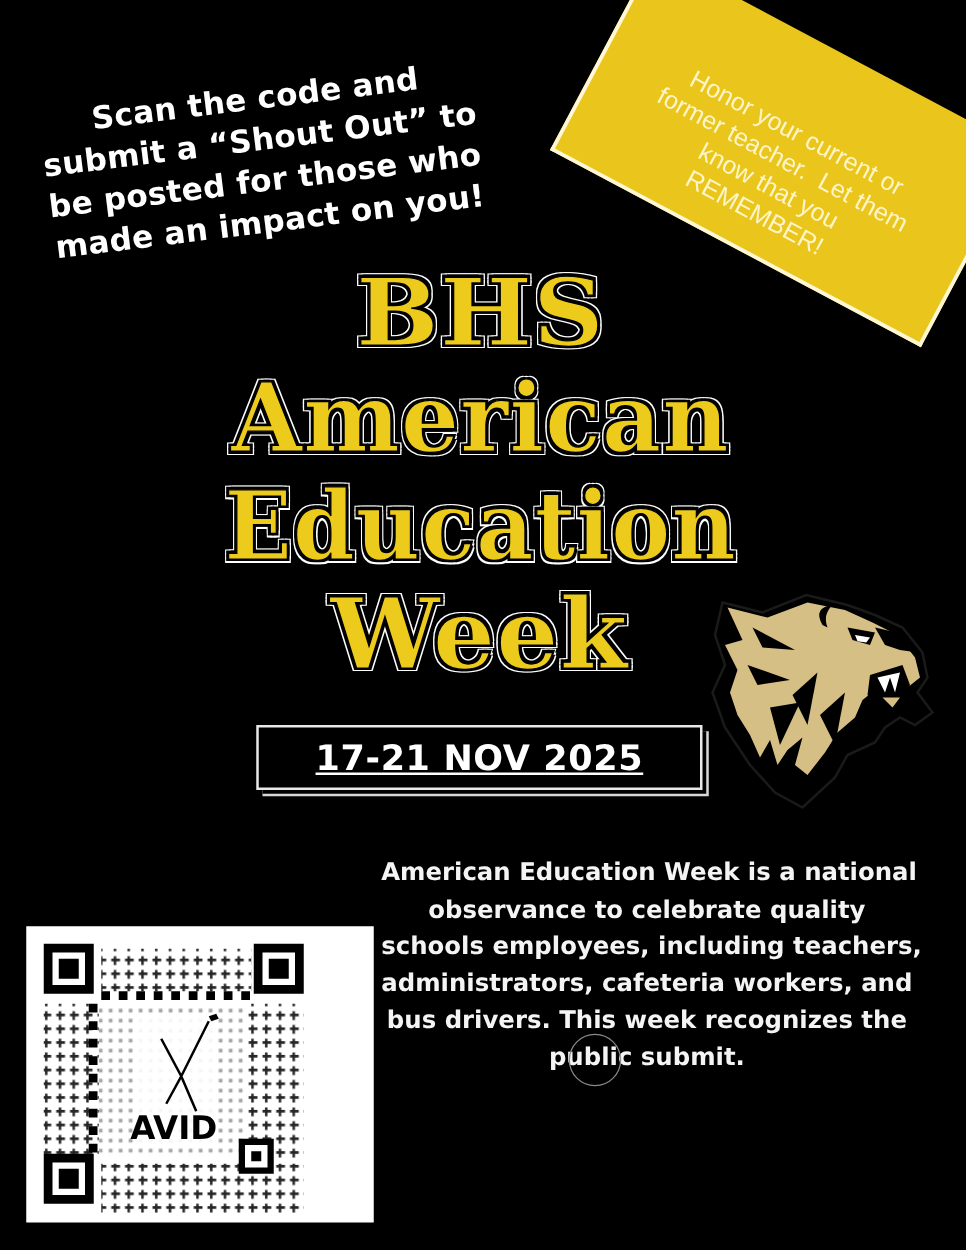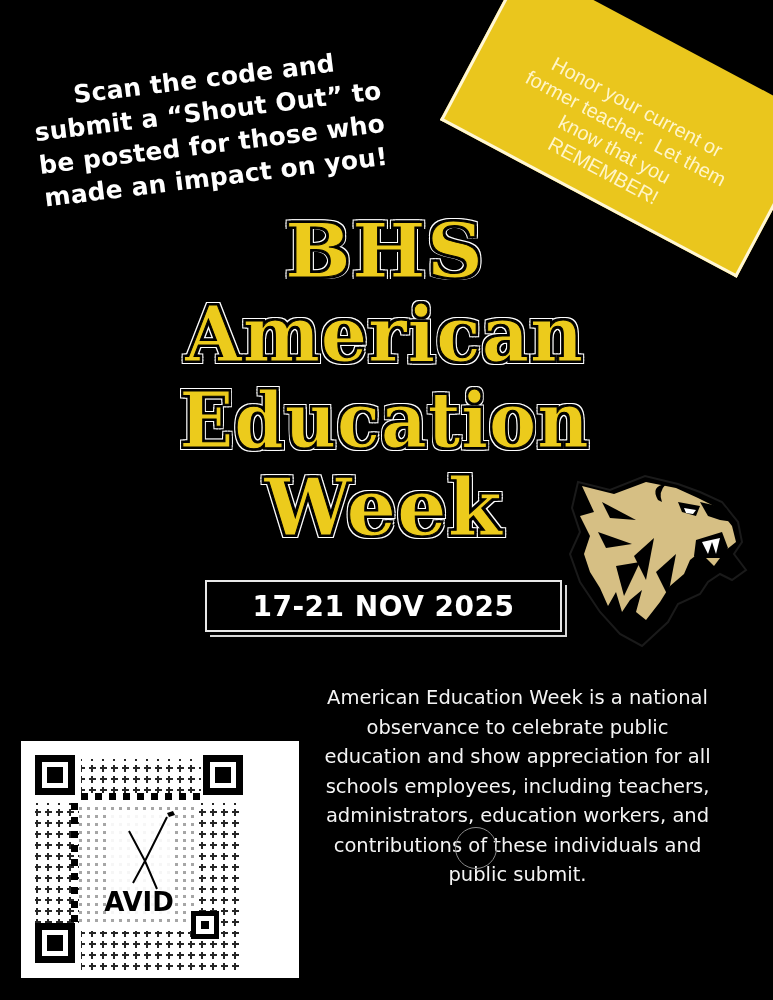--- a/index.html
+++ b/index.html
@@ -40,35 +40,35 @@
   }
   .t1 { top: 205px; font-size: 78px; transform: translateX(-2px) scaleY(0.95); }
   .t2 { top: 290px; font-size: 76px; transform: translateX(-2px) scaleX(0.96); }
   .t3 { top: 376px; font-size: 76px; transform: translateX(-2px) scaleX(0.93); }
   .t4 { top: 462px; font-size: 78px; transform: translateX(-3px); }
 
   .date-box {
     position: absolute; left: 205px; top: 580px; width: 357px; height: 52px;
     border: 2px solid #e8e8e8; box-sizing: border-box;
     box-shadow: 4px 4px 0 -1px #000, 5px 5px 0 0 #d8d8d8;
-    display: flex; align-items: center; justify-content: center;
+    display: flex; align-items: center; justify-content: center; text-decoration: underline;
   }
   .date-text {
     font-family: "DejaVu Sans", sans-serif; font-weight: bold; font-size: 28px;
     color: #fff; letter-spacing: 0.5px;
   }
 
   .mascot { position: absolute; left: 550px; top: 462px; width: 210px; height: 195px; }
 
   .description {
     position: absolute; left: 305px; top: 683px; width: 425px;
     text-align: center; font-family: "DejaVu Sans", sans-serif;
     font-size: 19.5px; line-height: 29.5px; color: #f4f4f4;
   }
-  .description span { display: block; white-space: nowrap; }
+  .description span { display: block; white-space: nowrap; font-weight: bold; }
 
   .cursor-ring {
     position: absolute; left: 455px; top: 827px; width: 42px; height: 42px;
     border: 1px solid #8a8a8a; border-radius: 50%; box-sizing: border-box;
   }
 
   .qr {
     position: absolute; left: 21px; top: 741px; width: 278px; height: 237px;
     background: #fff;
   }
@@ -121,25 +121,24 @@
     <path d="M150 40 L176 46 L184 60 L170 58 L158 54 Z" fill="#000"></path>
 
     <path d="M146 78 L172 70 L178 86 L170 100 L152 104 L144 94 Z" fill="#000"></path>
     <path d="M152 80 L158 92 L162 80 L166 92 L170 76 Z" fill="#fff"></path>
     <path d="M156 96 L164 104 L170 96 Z" fill="#d6bf84"></path>
   </svg>
 </div>
 
 <div class="description">
   <span>American Education Week is a national</span>
-  <span>observance to celebrate public</span>
-  <span>education and show appreciation for all</span>
+  <span>observance to celebrate quality</span>
   <span>schools employees, including teachers,</span>
-  <span>administrators, education workers, and</span>
-  <span>contributions of these individuals and</span>
+  <span>administrators, cafeteria workers, and</span>
+  <span>bus drivers. This week recognizes the</span>
   <span>public submit.</span>
 </div>
 <div class="cursor-ring"></div>
 
 <div class="qr">
   <svg width="235" height="237" viewBox="0 0 235 237">
     <defs>
       <pattern id="dots" width="8" height="8" patternUnits="userSpaceOnUse">
         <rect x="2" y="2" width="3" height="3" fill="#000"></rect>
       </pattern>

